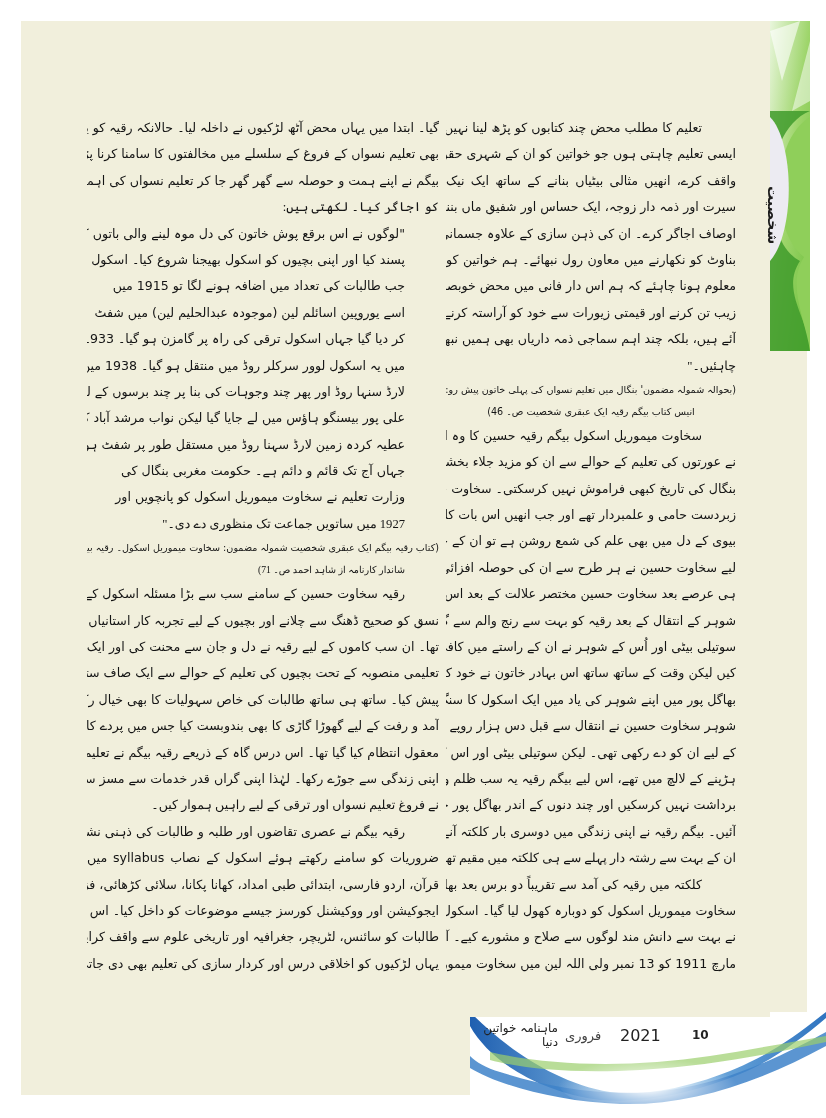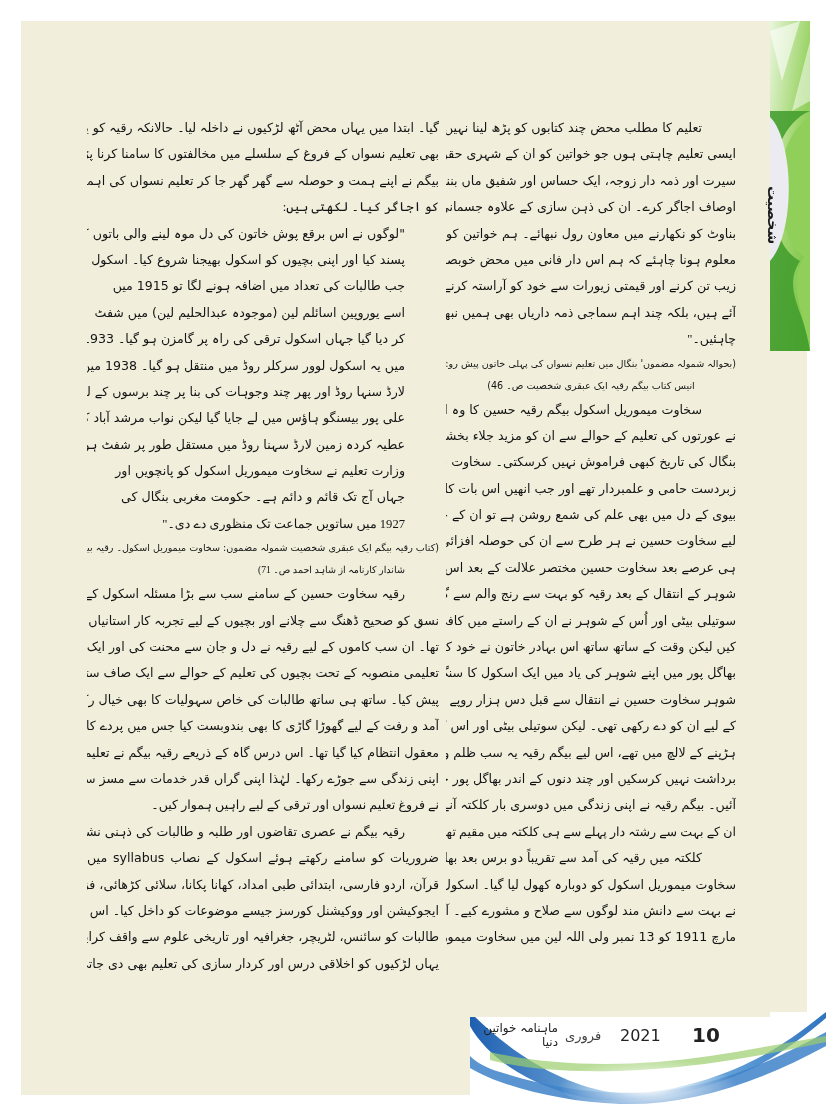--- a/index.html
+++ b/index.html
@@ -17,21 +17,21 @@
     .ln.last { text-align-last:right;font-family:Liberation Serif, serif; }
     .ln.ind { padding-right:34px; }
     .ln.quote { padding-right:34px; padding-left:34px; }
     .ln.small { font-size:9.6px; height:22px; line-height:22px; }
     .ln.center { text-align-last:center; }
     .col-right { left:446px; top:115px; width:290px; }
     .col-left { left:87px; top:115px; width:352px; }
     .footer { position:absolute; left:470px; top:1012px; width:356px; height:106px; overflow:hidden; }
     .footer svg { position:absolute; left:0; top:0; width:356px; height:106px; }
     .footer-text { position:absolute; top:10px; left:0; width:356px; height:26px; display:flex; align-items:center; direction:ltr; }
-    .pagenum { position:absolute; left:222px; font-weight:bold; font-size:20px; color:#222; }
+    .pagenum { position:absolute; left:222px; font-weight:bold; font-size:12px; color:#222; }
     .year { position:absolute; left:150px; font-weight:normal; font-size:16px; color:#222; }
     .month { position:absolute; left:95px; font-size:13px; color:#404040; direction:rtl; }
     .magname { position:absolute; left:-2px; font-size:12px; color:#222; direction:rtl; width:90px; text-align:right; }
   </style>
 </head>
 <body>
 
 <div class="page-bg"></div>
 
 <div class="side-strip">
@@ -49,20 +49,21 @@
     <path d="M40,90 C-10,110 -10,220 30,240 C10,270 40,300 40,330 L0,330 L0,90 Z" fill="#3f9b2b" opacity="0.85"></path>
     <path d="M40,96 C0,120 0,210 34,236 C16,264 36,300 40,330 L40,96 Z" fill="#8fcf5a"></path>
     <path d="M0,96 C24,120 26,210 0,240 Z" fill="#ecebf2"></path>
   </svg>
 </div>
 <div class="side-label">شخصیت</div>
 
 <div class="col col-right">
     <p class="ln quote">تعلیم کا مطلب محض چند کتابوں کو پڑھ لینا نہیں ہے۔ میں</p>
     <p class="ln ">ایسی تعلیم چاہتی ہوں جو خواتین کو ان کے شہری حقوق سے</p>
+    <p class="ln ">واقف کرے، انھیں مثالی بیٹیاں بنانے کے ساتھ ایک نیک</p>
     <p class="ln ">سیرت اور ذمہ دار زوجہ، ایک حساس اور شفیق ماں بننے کے</p>
     <p class="ln ">اوصاف اجاگر کرے۔ ان کی ذہن سازی کے علاوہ جسمانی</p>
     <p class="ln ">بناوٹ کو نکھارنے میں معاون رول نبھائے۔ ہم خواتین کو</p>
     <p class="ln ">معلوم ہونا چاہئے کہ ہم اس دار فانی میں محض خوبصورت لباس</p>
     <p class="ln ">زیب تن کرنے اور قیمتی زیورات سے خود کو آراستہ کرنے نہیں</p>
     <p class="ln ">آئے ہیں، بلکہ چند اہم سماجی ذمہ داریاں بھی ہمیں نبھانی</p>
     <p class="ln last">چاہئیں۔"</p>
     <p class="ln small">(بحوالہ شمولہ مضمون' بنگال میں تعلیم نسواں کی پہلی خاتون پیش رو: بیگم رقیہ از اصغر</p>
     <p class="ln small center">انیس کتاب بیگم رقیہ ایک عبقری شخصیت ص۔ 46)</p>
     <p class="ln ind">سخاوت میموریل اسکول بیگم رقیہ حسین کا وہ اہم کارنامہ ہے جس</p>
@@ -94,22 +95,22 @@
     <p class="ln last">کو اجاگر کیا۔ لکھتی ہیں:</p>
     <p class="ln quote">"لوگوں نے اس برقع پوش خاتون کی دل موہ لینے والی باتوں کو</p>
     <p class="ln quote">پسند کیا اور اپنی بچیوں کو اسکول بھیجنا شروع کیا۔ اسکول میں</p>
     <p class="ln quote">جب طالبات کی تعداد میں اضافہ ہونے لگا تو 1915 میں</p>
     <p class="ln quote">اسے یوروپین اسائلم لین (موجودہ عبدالحلیم لین) میں شفٹ</p>
     <p class="ln quote">کر دیا گیا جہاں اسکول ترقی کی راہ پر گامزن ہو گیا۔ 1933</p>
     <p class="ln quote">میں یہ اسکول لوور سرکلر روڈ میں منتقل ہو گیا۔ 1938 میں ےار</p>
     <p class="ln quote">لارڈ سنہا روڈ اور پھر چند وجوہات کی بنا پر چند برسوں کے لیے</p>
     <p class="ln quote">علی پور بیسنگو ہاؤس میں لے جایا گیا لیکن نواب مرشد آباد کی</p>
     <p class="ln quote">عطیہ کردہ زمین لارڈ سہنا روڈ میں مستقل طور پر شفٹ ہو گیا</p>
+    <p class="ln quote">جہاں آج تک قائم و دائم ہے۔ حکومت مغربی بنگال کی</p>
     <p class="ln quote">وزارت تعلیم نے سخاوت میموریل اسکول کو پانچویں اور</p>
-    <p class="ln quote">جہاں آج تک قائم و دائم ہے۔ حکومت مغربی بنگال کی</p>
     <p class="ln quote last">1927 میں ساتویں جماعت تک منظوری دے دی۔"</p>
     <p class="ln small">(کتاب رقیہ بیگم ایک عبقری شخصیت شمولہ مضمون: سخاوت میموریل اسکول۔ رقیہ بیگم کا ایک</p>
     <p class="ln small last quote">شاندار کارنامہ از شاہد احمد ص۔ 71)</p>
     <p class="ln ind">رقیہ سخاوت حسین کے سامنے سب سے بڑا مسئلہ اسکول کے نظم و</p>
     <p class="ln ">نسق کو صحیح ڈھنگ سے چلانے اور بچیوں کے لیے تجربہ کار استانیاں مہیا کرانا</p>
     <p class="ln ">تھا۔ ان سب کاموں کے لیے رقیہ نے دل و جان سے محنت کی اور ایک مکمل</p>
     <p class="ln ">تعلیمی منصوبہ کے تحت بچیوں کی تعلیم کے حوالے سے ایک صاف ستھرا تصور</p>
     <p class="ln ">پیش کیا۔ ساتھ ہی ساتھ طالبات کی خاص سہولیات کا بھی خیال رکھا۔ نیز</p>
     <p class="ln ">آمد و رفت کے لیے گھوڑا گاڑی کا بھی بندوبست کیا جس میں پردے کا</p>
     <p class="ln ">معقول انتظام کیا گیا تھا۔ اس درس گاہ کے ذریعے رقیہ بیگم نے تعلیم نسواں کو</p>

